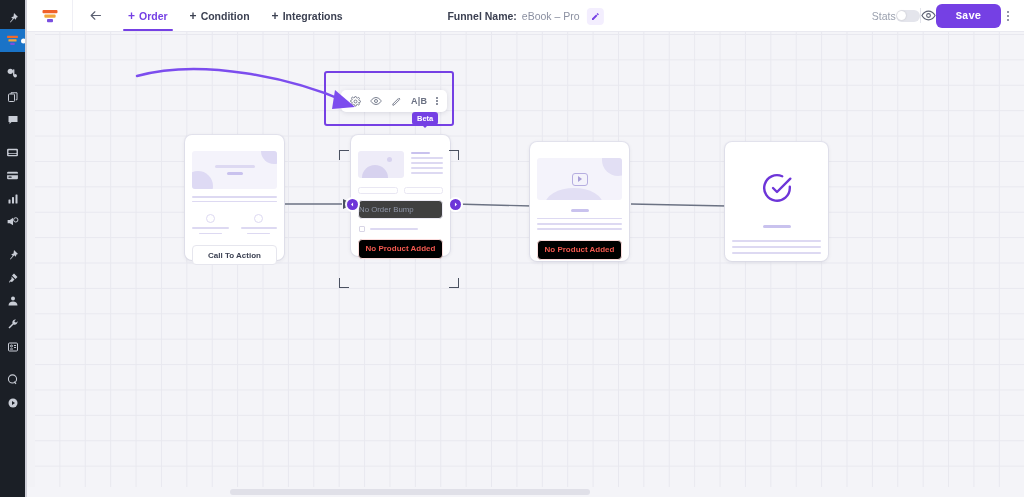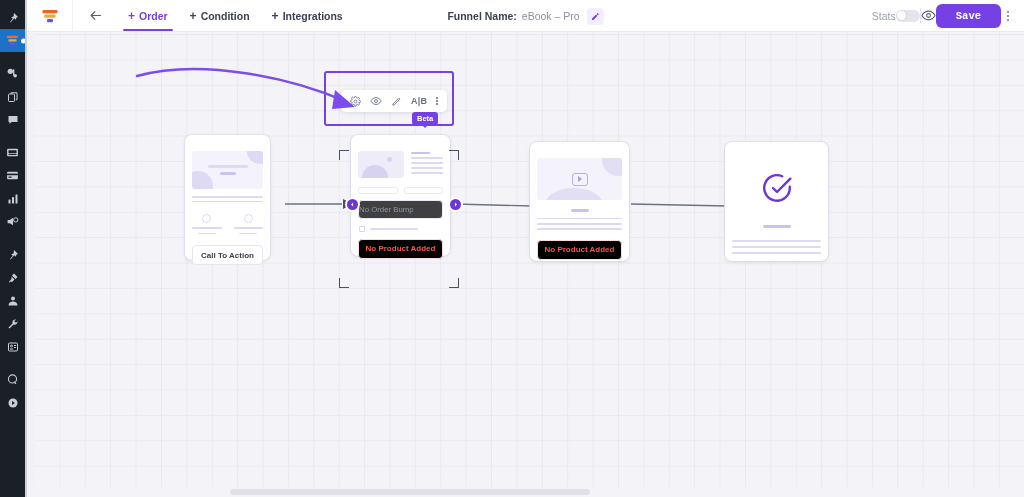--- a/index.html
+++ b/index.html
@@ -467,21 +467,21 @@
 
     <svg id="wires">
       <path d="M258 172 L315 172" stroke="#6b7283" stroke-width="1.4" fill="none"></path>
       <path d="M428 172 L505 174" stroke="#6b7283" stroke-width="1.4" fill="none"></path>
       <path d="M604 172 L700 174" stroke="#6b7283" stroke-width="1.4" fill="none"></path>
       <path d="M316 167 L326 172 L316 177 Z" fill="#4a5160"></path>
       <path d="M503 169 L513 174 L503 179 Z" fill="#4a5160"></path>
       <path d="M698 169 L708 174 L698 179 Z" fill="#4a5160"></path>
     </svg>
 
-    <div class="node" style="left:158px; top:103px; width:85px; height:125px;">
+    <div class="node" style="left:158px; top:103px; width:99px; height:125px;">
       <div class="node-title">
          
       </div>
       <div class="thumb">
         <div class="lp-hero">
           <div class="blobL"></div>
             <div class="blobR"></div>
           <div class="bar bar1"></div>
             <div class="bar bar2"></div>
         </div>

